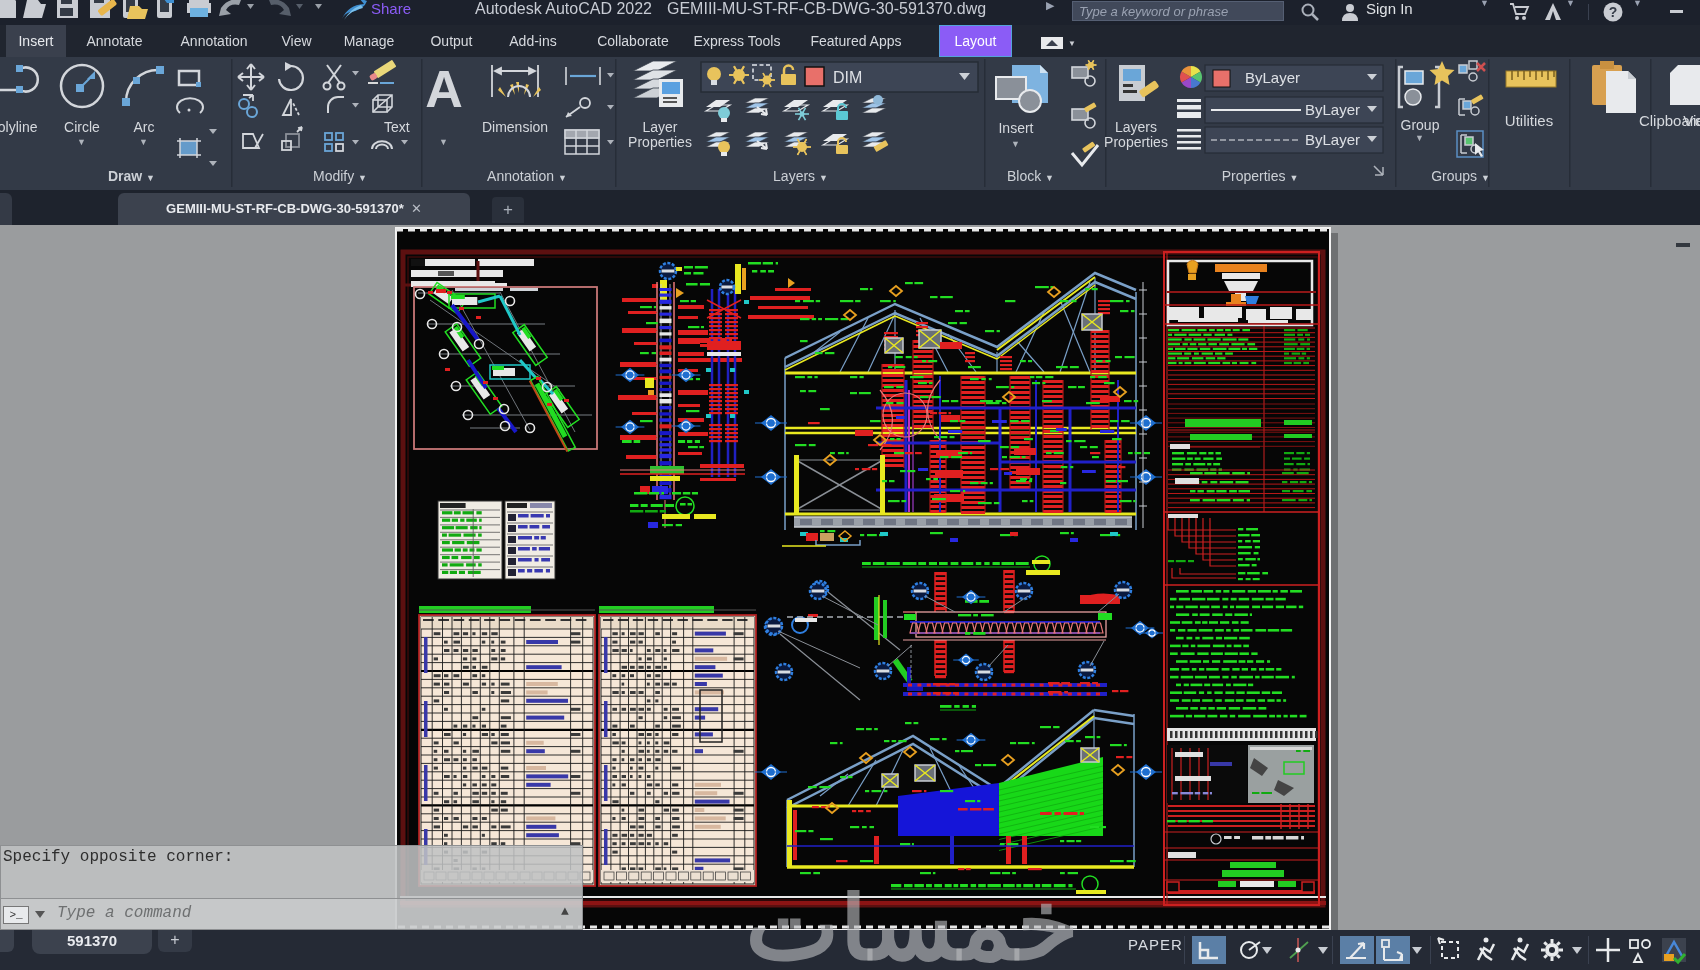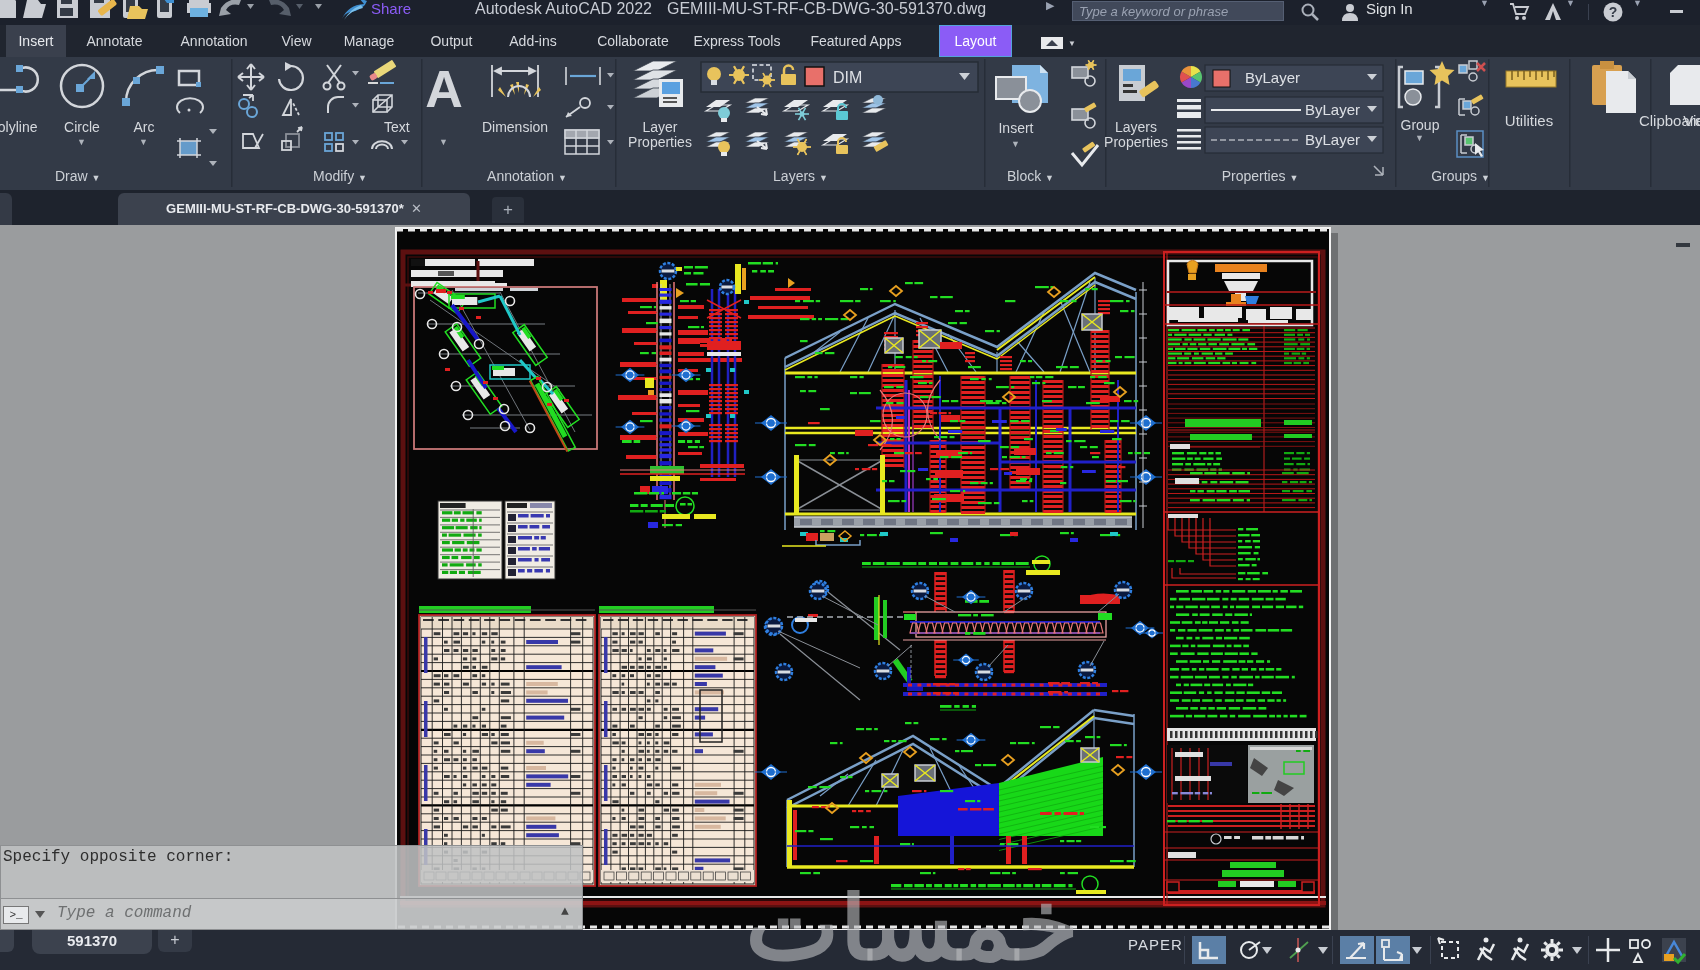--- a/index.html
+++ b/index.html
@@ -241,21 +241,21 @@
         <div class="abs" style="left:956px;top:63px;width:120px;text-align:center;color:#d6d9de;font-size:14px;">Insert</div>
         <div class="abs" style="left:1360px;top:60px;width:120px;text-align:center;color:#d6d9de;font-size:14px;">Group</div>
         <div class="abs" style="left:1469px;top:55px;width:120px;text-align:center;color:#d6d9de;font-size:15px;">Utilities</div>
         <div class="abs" style="left:1611px;top:55px;width:120px;text-align:center;color:#d6d9de;font-size:15px;">Clipboard</div>
         <div class="abs" style="left:1634px;top:55px;width:120px;text-align:center;color:#d6d9de;font-size:15px;">Vie</div>
         <div class="abs" style="left:77px;top:80px;font-size:9px;color:#aeb3bb;">▼</div>
         <div class="abs" style="left:139px;top:80px;font-size:9px;color:#aeb3bb;">▼</div>
         <div class="abs" style="left:439px;top:80px;font-size:9px;color:#aeb3bb;">▼</div>
         <div class="abs" style="left:1011px;top:82px;font-size:9px;color:#aeb3bb;">▼</div>
         <div class="abs" style="left:1415px;top:76px;font-size:9px;color:#aeb3bb;">▼</div>
-        <div class="plabel" style="left:55px;width:100px;text-align:left;">Draw <span class="parrow">▼</span></div>
+        <div class="plabel" style="left:55px;width:100px;text-align:right;font-weight:bold;">Draw <span class="parrow">▼</span></div>
         <div class="plabel" style="left:285px;width:110px;text-align:center;">Modify <span class="parrow">▼</span></div>
         <div class="plabel" style="left:462px;width:130px;text-align:center;">Annotation <span class="parrow">▼</span></div>
         <div class="plabel" style="left:748px;width:105px;text-align:center;">Layers <span class="parrow">▼</span></div>
         <div class="plabel" style="left:983px;width:95px;text-align:center;">Block <span class="parrow">▼</span></div>
         <div class="plabel" style="left:1200px;width:120px;text-align:center;">Properties <span class="parrow">▼</span></div>
         <div class="plabel" style="left:1413px;width:95px;text-align:center;">Groups <span class="parrow">▼</span></div>
         <div class="abs" style="left:1524px;top:168px;font-size:9px;color:#aeb3bb;">▼</div>
         <div class="abs" style="left:1606px;top:168px;font-size:9px;color:#aeb3bb;">▼</div>
         <div class="abs" style="left:1681px;top:168px;font-size:9px;color:#aeb3bb;">▼</div>
         <svg class="abs" style="left:615px;top:0" width="369" height="133" viewBox="0 0 369 133">

